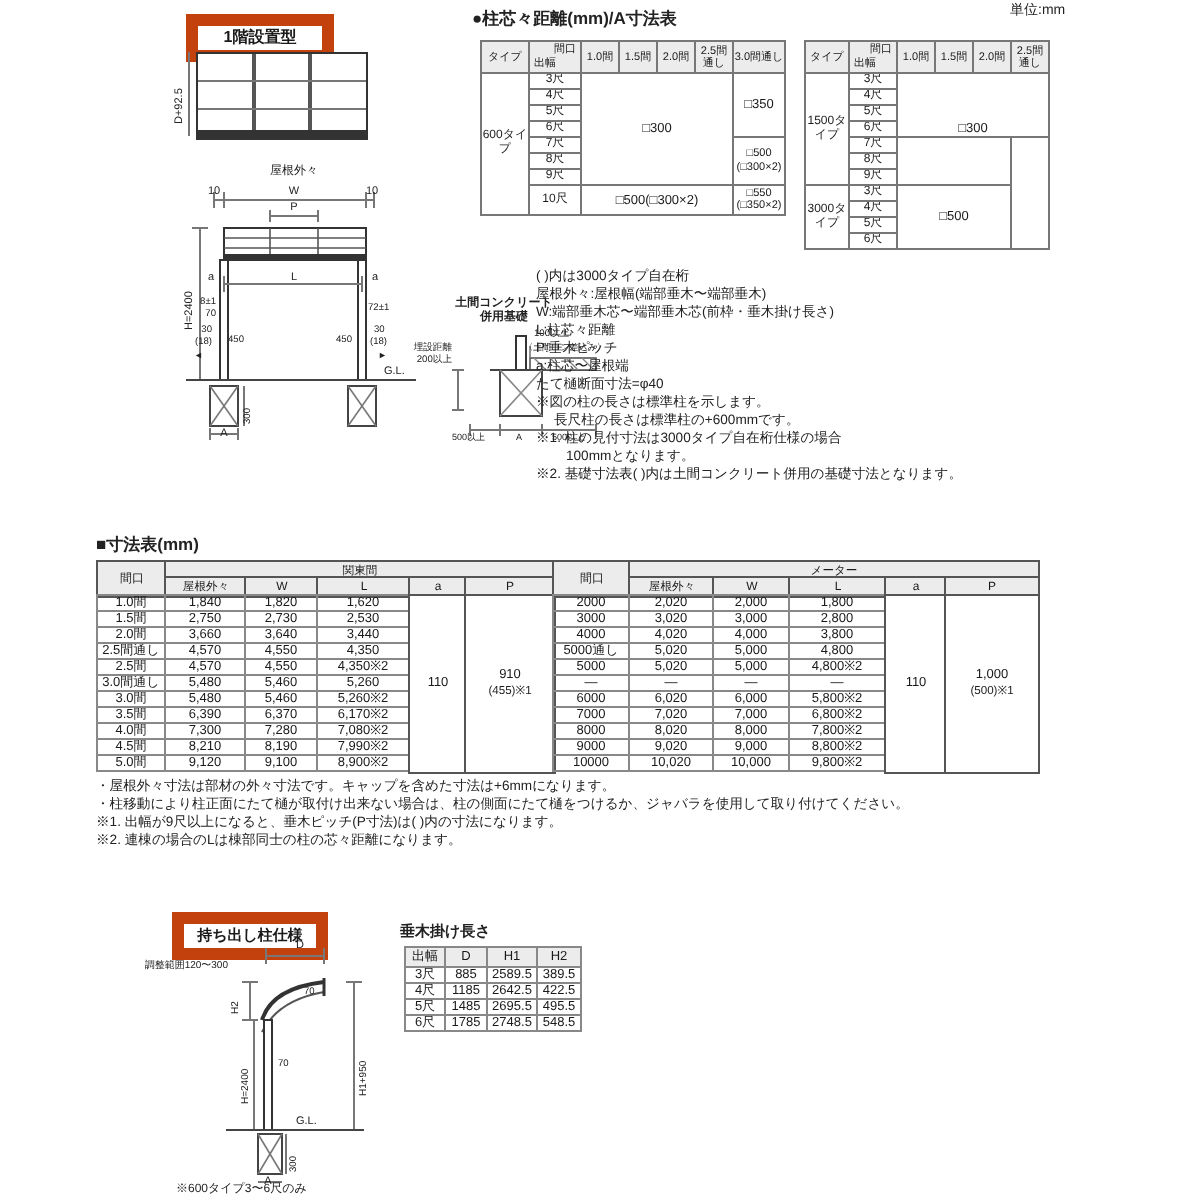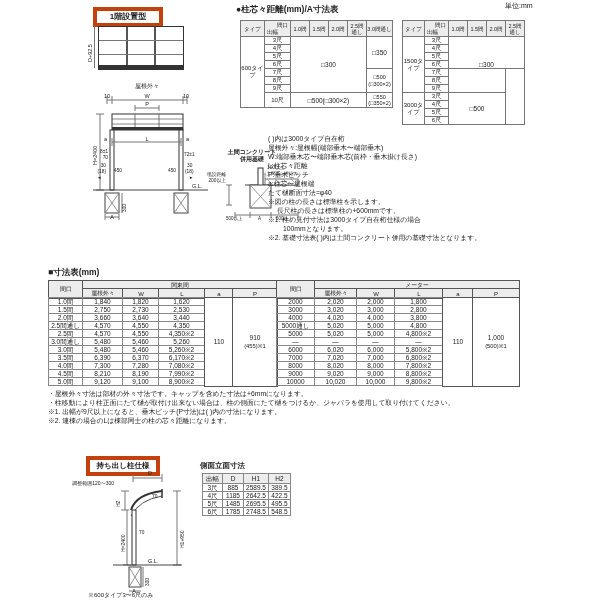--- a/index.html
+++ b/index.html
@@ -4,21 +4,21 @@
 <style>
   html,body{margin:0;padding:0;background:#fff;}
   body{width:600px;height:600px;position:relative;overflow:hidden;
        font-family:"Liberation Sans",sans-serif;color:#1a1a1a;}
   .abs{position:absolute;}
   .lb{position:absolute;font-size:5.5px;line-height:1.15;white-space:nowrap;color:#222;}
   .c{text-align:center;}
   .r{text-align:right;}
   .bold{font-weight:bold;}
   .rot{transform:rotate(-90deg);transform-origin:left top;}
-  .titlebox{position:absolute;border:4px solid #c2410c;background:#fff;
+  .titlebox{position:absolute;border:6px solid #c2410c;background:#fff;
             font-weight:bold;text-align:center;}
   .line{position:absolute;background:#777;}
   .dark{background:#333;}
   table.dt{border-collapse:collapse;table-layout:fixed;position:absolute;}
   table.dt td{border:1px solid #888;font-size:6.5px;text-align:center;
               padding:0;height:7px;line-height:7px;overflow:hidden;white-space:nowrap;}
   table.ft{border-collapse:collapse;table-layout:fixed;position:absolute;background:#fff;}
   table.ft td{border:1px solid #777;font-size:6px;text-align:center;padding:0;
               height:7px;line-height:7px;overflow:hidden;}
   table.ft td.hd{background:#ececec;font-size:5.5px;line-height:6px;word-break:break-all;height:15px;}
@@ -533,21 +533,21 @@
 <div class="lb rot" style="left:116px;top:507px;width:14px;font-size:5px;">H2</div>
 <div class="lb" style="left:152px;top:494px;font-size:4.8px;">70</div>
 <div class="lb" style="left:139px;top:530px;font-size:4.8px;">70</div>
 <div class="lb rot" style="left:121px;top:552px;width:36px;font-size:5px;">H=2400</div>
 <div class="lb rot" style="left:180px;top:548px;width:36px;font-size:5px;">H1+950</div>
 <div class="lb" style="left:148px;top:558px;">G.L.</div>
 <div class="lb c" style="left:127px;top:588px;width:14px;">A</div>
 <div class="lb rot" style="left:145px;top:586px;width:18px;font-size:4.8px;">300</div>
 <div class="lb" style="left:88px;top:592px;font-size:6px;">※600タイプ3〜6尺のみ</div>
 
-<div class="note bold" style="left:200px;top:462px;font-size:7.5px;">側面立面寸法</div>
+<div class="note bold" style="left:200px;top:462px;font-size:7.5px;">垂木掛け長さ</div>
 <table class="dt" style="left:202px;top:473px;width:88px;">
   <colgroup>
       <col style="width:20px">
       <col style="width:21px">
       <col style="width:25px">
       <col style="width:22px">
     </colgroup>
   <tbody>
       <tr>
     <td style="background:#ececec;height:9px;line-height:9px;">出幅</td>

